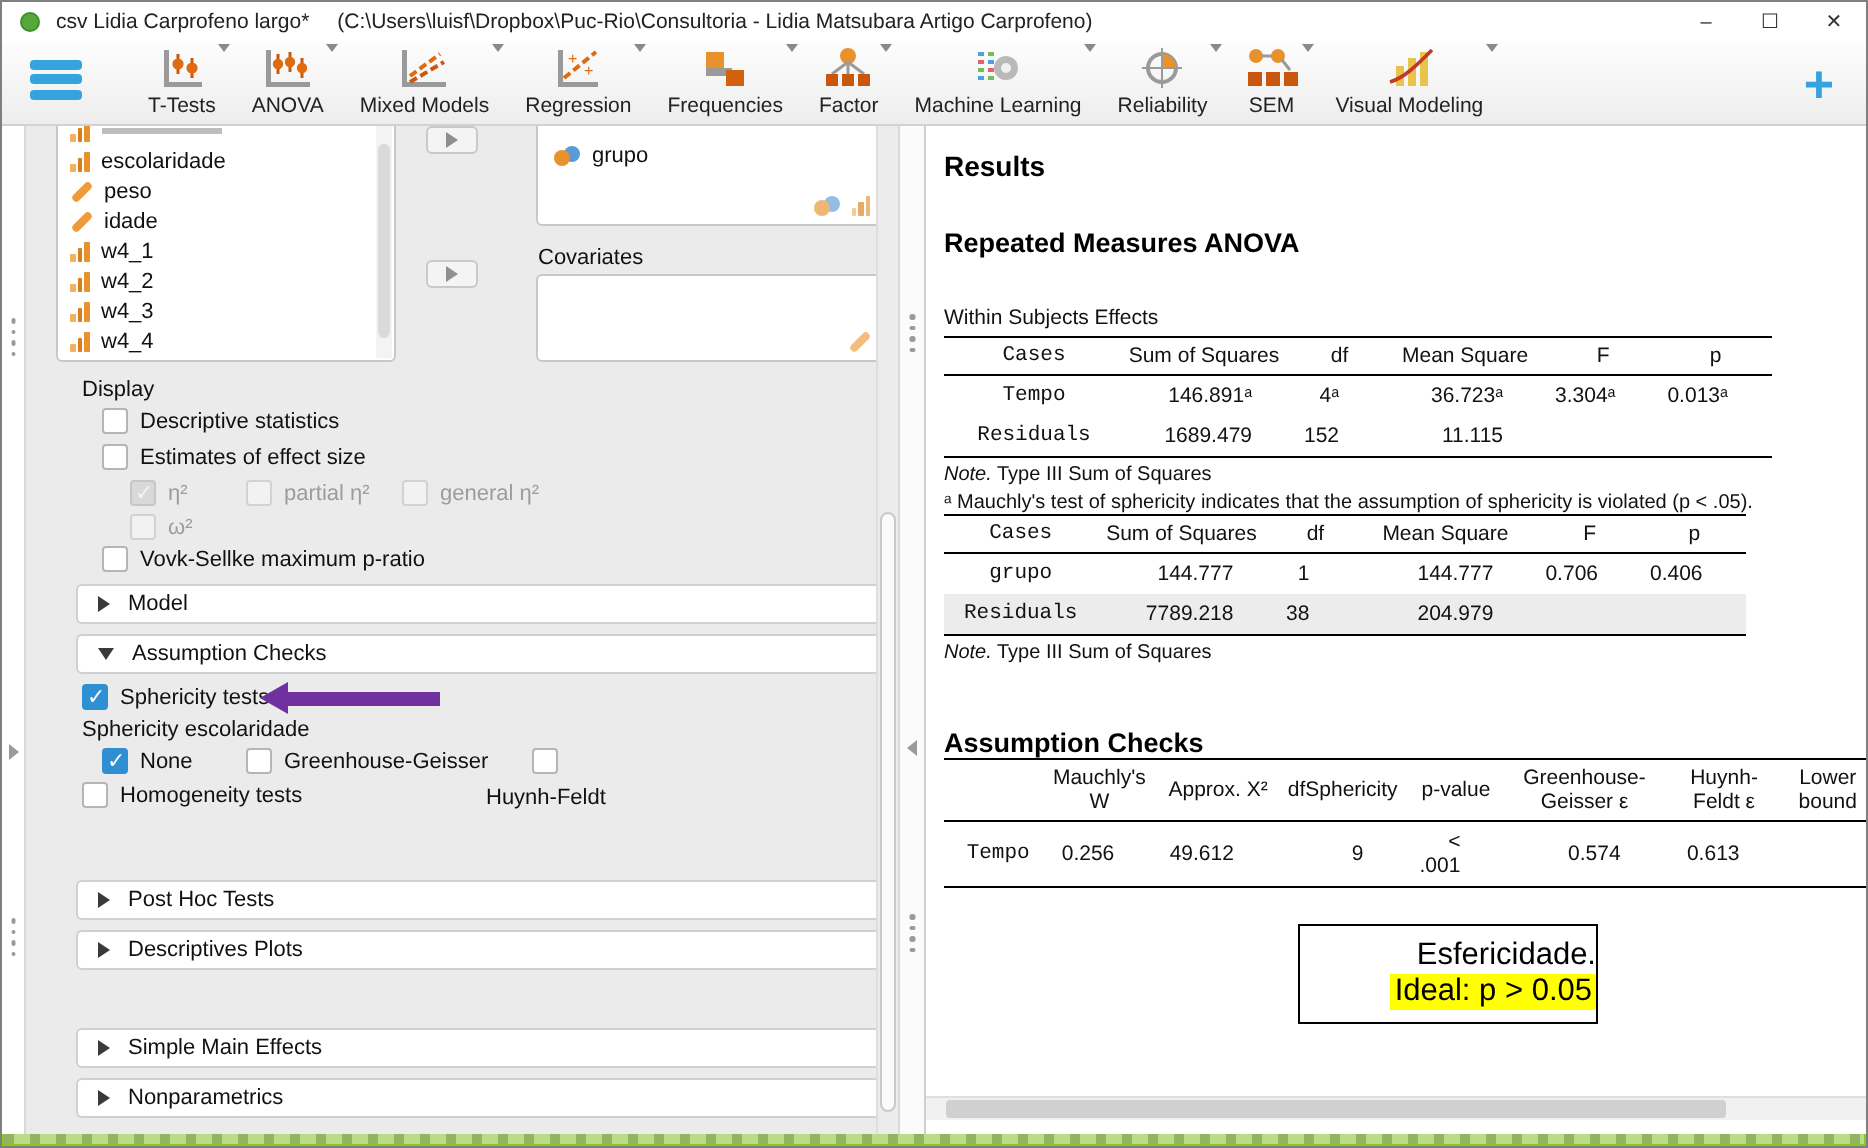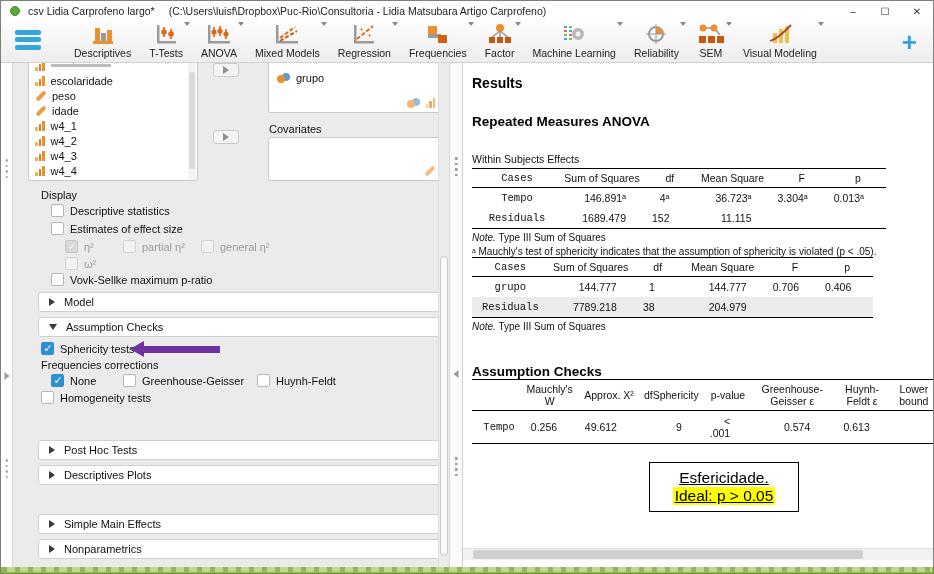--- a/index.html
+++ b/index.html
@@ -124,21 +124,21 @@
   table.jasp td.lft, table.jasp th.lft { text-align:center; padding-left:10px;font-family:Liberation Mono, monospace; }
   table.jasp td.num { text-align:right; padding-right:22px; }
   table.jasp tr.shade td { background:#ececec; }
   table.jasp tr.last td { border-bottom:1.5px solid #000; }
   .r-note { font-size:10px; color:#111; margin-top:3px; }
   .r-note .it { font-style:italic; }
   .sph-wrap { width:464px; overflow:hidden; }
 
   .annotation { position:absolute; left:186px; top:399px; width:150px; height:50px;
                 background:#fff; border:1.5px solid #000; display:flex; flex-direction:column;
-                align-items:center; justify-content:center; font-size:15.5px; color:#000;text-decoration:underline; }
+                align-items:flex-end; justify-content:center; font-size:15.5px; color:#000; }
   .annotation .hl { background:#ffff00; padding:0 2px; }
 
   .h-scroll { position:absolute; left:0; bottom:7px; right:0; height:12px; background:#f1f1f1;
               border-top:1px solid #e0e0e0; }
   .h-scroll i { position:absolute; left:10px; top:1px; width:390px; height:9px; background:#d0d0d0;
                 border-radius:2px; display:block; }
   .bottom-sliver { position:absolute; left:1px; right:1px; bottom:1px; height:5px;
                    background:repeating-linear-gradient(90deg,#9f9f9f 0 5px,#e8e8e8 5px 13px);
                    opacity:0.55; }
 
@@ -161,31 +161,20 @@
   </div>
 
   <div class="ribbon">
     <div class="hamburger">
         <div></div>
         <div></div>
         <div></div>
       </div>
     <div class="ritems">
 
-      <div class="ritem">
-        <div class="ricon">
-          <svg width="26" height="22">
-              <rect x="3" y="18" width="20" height="3" fill="#e8912d"></rect>
-              <rect x="5" y="5" width="5" height="13" fill="#e8912d"></rect>
-              <rect x="11" y="10" width="5" height="8" fill="#9a9a9a"></rect>
-              <rect x="17" y="7" width="5" height="11" fill="#e8912d"></rect>
-            </svg>
-        </div>
-        <span class="rlabel">Descriptives</span>
-      </div>
 
       <div class="ritem">
         <span class="caret"></span>
         <div class="ricon">
           <svg width="26" height="22">
               <rect x="4" y="2" width="2.5" height="18" fill="#9a9a9a"></rect>
               <rect x="4" y="18" width="19" height="2.5" fill="#9a9a9a"></rect>
               <line x1="11" y1="4" x2="11" y2="14" stroke="#c9570f" stroke-width="1.5"></line>
               <circle cx="11" cy="9" r="2.8" fill="#e06a10"></circle>
               <line x1="18" y1="6" x2="18" y2="16" stroke="#c9570f" stroke-width="1.5"></line>
@@ -504,30 +493,30 @@
       </div>
 
       <div class="cb-row" style="left:28px; top:279px;">
         <span class="cb checked"></span>
         <span>Sphericity tests</span>
       </div>
       <div class="purple-arrow" style="left:117px; top:278px;">
         <span class="head"></span>
           <span class="shaft"></span>
       </div>
-      <div class="field-label" style="left:28px; top:296px;">Frequencies corrections</div>
+      <div class="field-label" style="left:28px; top:296px;">Sphericity escolaridade</div>
       <div class="cb-row" style="left:38px; top:311px;">
         <span class="cb checked"></span>
         <span>None</span>
       </div>
       <div class="cb-row" style="left:110px; top:311px;">
         <span class="cb"></span>
         <span>Greenhouse-Geisser</span>
       </div>
-      <div class="cb-row" style="left:244px; top:311px;">
+      <div class="cb-row" style="left:230px; top:311px;flex-direction:column;">
         <span class="cb"></span>
         <span>Huynh-Feldt</span>
       </div>
       <div class="cb-row" style="left:28px; top:328px;">
         <span class="cb"></span>
         <span>Homogeneity tests</span>
       </div>
 
       <div class="expander" style="top:377px;">
         <span class="tri-r"></span>

